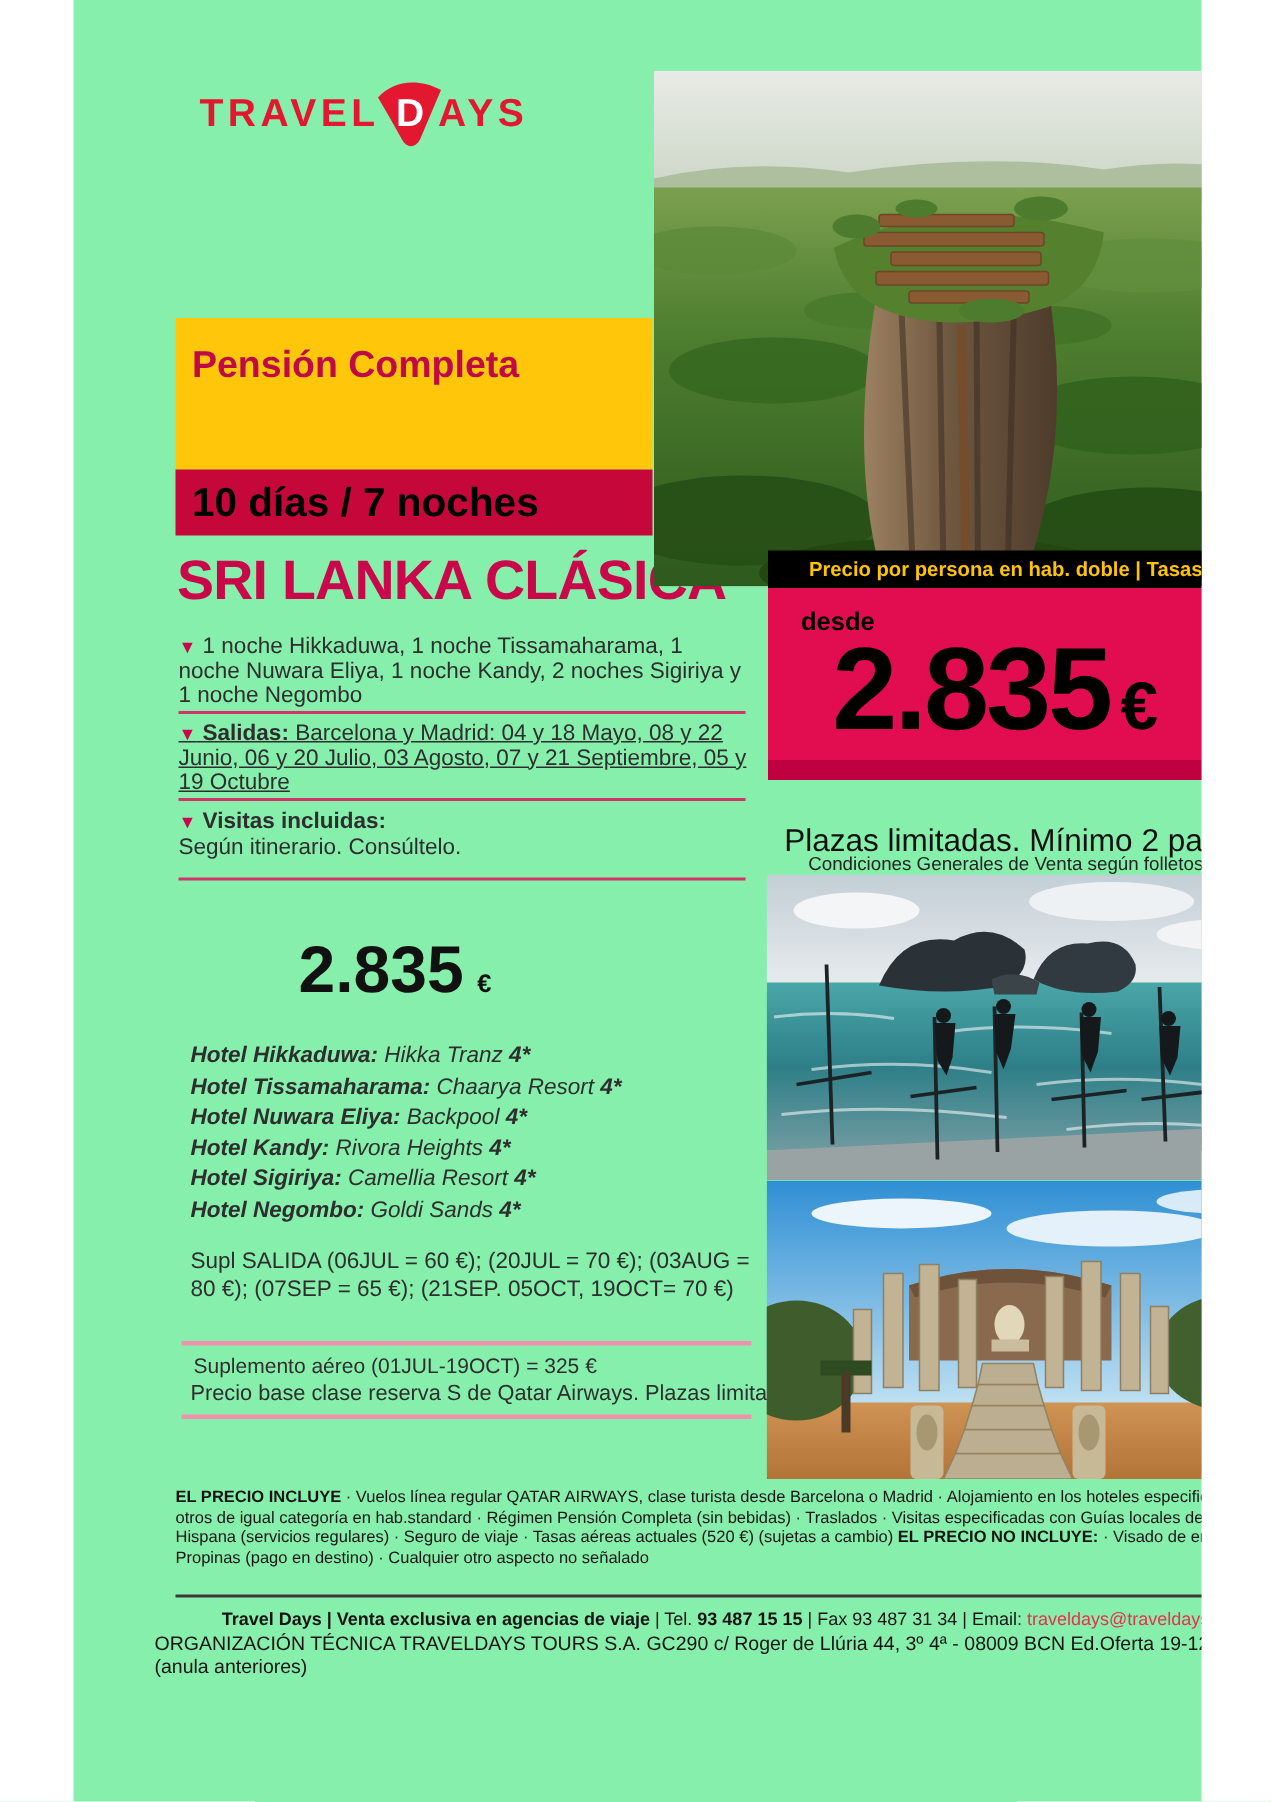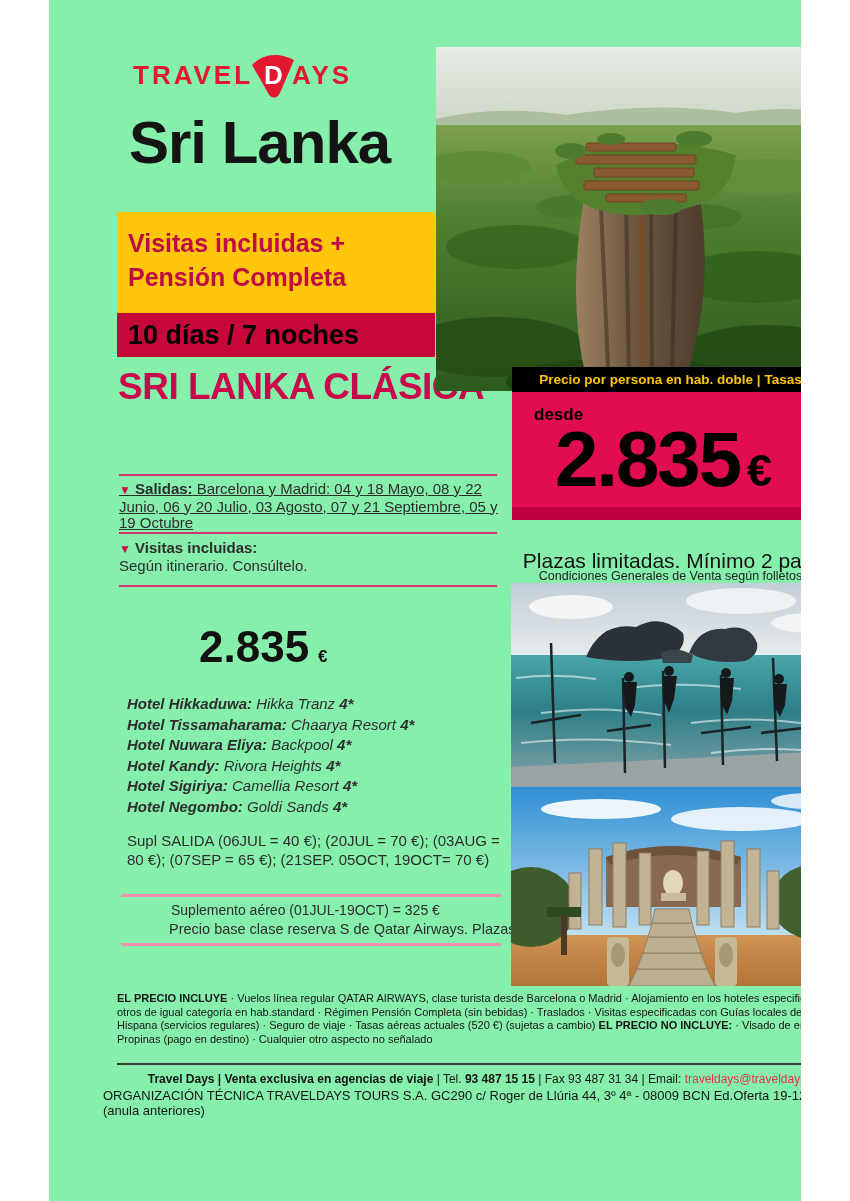--- a/index.html
+++ b/index.html
@@ -29,21 +29,21 @@
   .marker { color:#c9074a; font-size:12px; }
   .sep { position:absolute; left:70px; width:378px; border-top:2px solid #d2356a; }
   .sep-light { position:absolute; left:72px; width:380px; border-top:3px solid #f191ae; }
   .bold { font-weight:bold; }
   .price-left { position:absolute; left:150px; top:622px; display:flex; align-items:baseline; }
   .price-left .amt { font-size:44px; font-weight:bold; color:#111; }
   .price-left .cur { font-size:17px; font-weight:bold; color:#111; margin-left:9px; }
   .hotels { position:absolute; left:78px; top:694px; width:372px; }
   .hotel-row { font-size:15px; line-height:20.5px; color:#2e2e2e;font-style:italic; }
   .supl { position:absolute; left:78px; top:831px; width:374px; font-size:15px; line-height:19px; color:#2e2e2e; }
-  .small-line { position:absolute; font-size:14px; color:#2e2e2e;margin-left:42px; }
+  .small-line { position:absolute; font-size:14px; color:#2e2e2e; }
 
   
   .photo { position:absolute; overflow:hidden; }
   .photo svg { display:block; }
   .black-bar { position:absolute; left:463px; top:367px; width:317px; height:25px; background:#000;
                color:#ffc400; font-size:13.5px; font-weight:bold; line-height:25px; text-align:center; }
   .price-box { position:absolute; left:463px; top:392px; width:317px; height:128px;
                background:linear-gradient(180deg,#e10d50 0 115px,#bf0041 115px); }
   .price-box .desde { position:absolute; left:22px; top:13px; font-size:17px; font-weight:bold; color:#000; }
   .price-box .big-row { position:absolute; left:0; right:14px; top:22px; display:flex;
@@ -73,30 +73,29 @@
 
   <div class="logo">
     <span>TRAVEL</span>
     <svg class="dglyph" viewBox="0 0 44 46">
       <path d="M1,12 C10,2 26,-2 43,7 L29,40 C26,46 20,46 17,40 L8,24 Z" fill="#e3172f"></path>
       <text x="13" y="31" font-family="Liberation Sans, sans-serif" font-size="26" font-weight="bold" fill="#ffffff">D</text>
     </svg>
     <span>AYS</span>
   </div>
 
-  <div class="main-title">Sri Lanka</div>
 
   <div class="yellow-box">
-    <div>Visitas incluidas +</div>
     <div>Pensión Completa</div>
   </div>
   <div class="dias-box">10 días / 7 noches</div>
 
   <div class="clasica">SRI LANKA CLÁSICA</div>
 
+  <div class="para" style="top:423px;"><span class="marker">▼</span><span> 1 noche Hikkaduwa, 1 noche Tissamaharama, 1 noche Nuwara Eliya, 1 noche Kandy, 2 noches Sigiriya y 1 noche Negombo</span></div>
 
   <div class="sep" style="top:474px;"></div>
 
   <div class="para" style="top:481px;text-decoration:underline;"><span class="marker">▼</span><span class="bold"> Salidas:</span><span> Barcelona y Madrid: 04 y 18 Mayo, 08 y 22 Junio, 06 y 20 Julio, 03 Agosto, 07 y 21 Septiembre, 05 y 19 Octubre</span></div>
 
   <div class="sep" style="top:532px;"></div>
 
   <div class="para" style="top:540px;"><span class="marker">▼</span><span class="bold"> Visitas incluidas:</span><br><span>Según itinerario. Consúltelo.</span></div>
 
   <div class="sep" style="top:585px;"></div>
@@ -108,21 +107,21 @@
 
   <div class="hotels">
     <div class="hotel-row"><span class="bold">Hotel Hikkaduwa:</span><span> Hikka Tranz </span><span class="bold">4*</span></div>
     <div class="hotel-row"><span class="bold">Hotel Tissamaharama:</span><span> Chaarya Resort </span><span class="bold">4*</span></div>
     <div class="hotel-row"><span class="bold">Hotel Nuwara Eliya:</span><span> Backpool </span><span class="bold">4*</span></div>
     <div class="hotel-row"><span class="bold">Hotel Kandy:</span><span> Rivora Heights </span><span class="bold">4*</span></div>
     <div class="hotel-row"><span class="bold">Hotel Sigiriya:</span><span> Camellia Resort </span><span class="bold">4*</span></div>
     <div class="hotel-row"><span class="bold">Hotel Negombo:</span><span> Goldi Sands </span><span class="bold">4*</span></div>
   </div>
 
-  <div class="supl">Supl SALIDA (06JUL = 40 €); (20JUL = 70 €); (03AUG = 80 €); (07SEP = 65 €); (21SEP. 05OCT, 19OCT= 70 €)</div>
+  <div class="supl">Supl SALIDA (06JUL = 60 €); (20JUL = 70 €); (03AUG = 80 €); (07SEP = 65 €); (21SEP. 05OCT, 19OCT= 70 €)</div>
 
   <div class="sep-light" style="top:894px;"></div>
   <div class="small-line" style="left:80px; top:902px;">Suplemento aéreo (01JUL-19OCT) = 325 €</div>
   <div class="small-line" style="left:78px; top:921px; font-size:14.5px;">Precio base clase reserva S de Qatar Airways. Plazas limitadas.</div>
   <div class="sep-light" style="top:943px;"></div>
 
   <div class="photo" style="left:387px; top:47px; width:393px; height:344px;">
     <svg width="393" height="344" viewBox="0 0 393 344">
       <defs>
         <linearGradient id="sky1" x1="0" y1="0" x2="0" y2="1">

